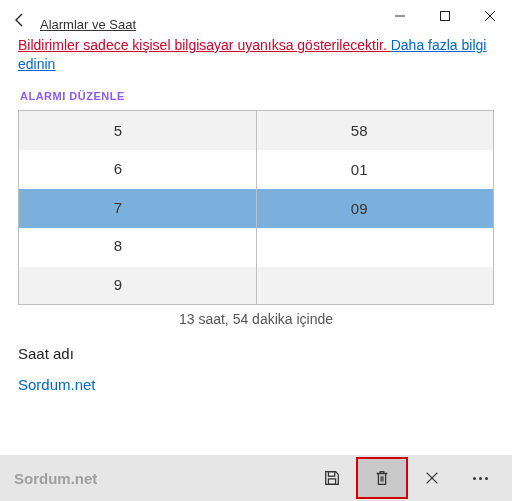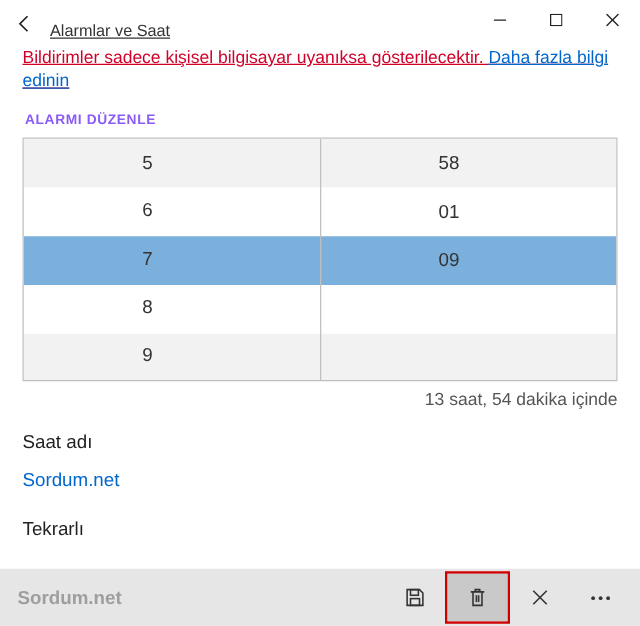--- a/index.html
+++ b/index.html
@@ -62,21 +62,21 @@
     left: 0; right: 0;
     height: 39px;
   }
   .picker .row0 { top: 0; background: #f2f2f2; }
   .picker .row2 { top: 78px; background: #7bb0dc; }
   .picker .row4 { top: 156px; background: #f2f2f2; }
   .picker .cols { position: relative; z-index: 2; }
   .picker .col.hours .cell { padding-left: 40%; justify-content: flex-start; }
   .picker .col.mins .cell { padding-left: 40%; justify-content: flex-start; }
 
-  .countdown { text-align: right; padding: 6px 0 10px 0; color: #555; font-size: 14px; }
+  .countdown { text-align: center; padding: 6px 0 10px 0; color: #555; font-size: 14px; }
 
   .field-label { margin-top: 8px; font-size: 15px; color: #222; }
   .field-value { margin-top: 14px; font-size: 15px; color: #0066cc; }
   .repeat-label { margin-top: 22px; font-size: 15px; color: #222; }
 
   .cmdbar {
     height: 46px;
     background: #e6e6e6;
     display: flex;
     align-items: center;
@@ -150,21 +150,20 @@
         <div class="cell">09</div>
       </div>
     </div>
   </div>
 
   <div class="countdown">13 saat, 54 dakika içinde</div>
 
   <div class="field-label">Saat adı</div>
   <div class="field-value">Sordum.net</div>
 
-  <div class="repeat-label">Tekrarlı</div>
 </div>
 
 <div class="cmdbar">
   <div class="brand">Sordum.net</div>
   <div class="btn">
     <svg viewBox="0 0 20 20">
       <path d="M3 3 h11 l3 3 v11 h-14 z"></path>
       <rect x="6" y="3" width="7" height="5"></rect>
       <rect x="6" y="11" width="8" height="6"></rect>
     </svg>

